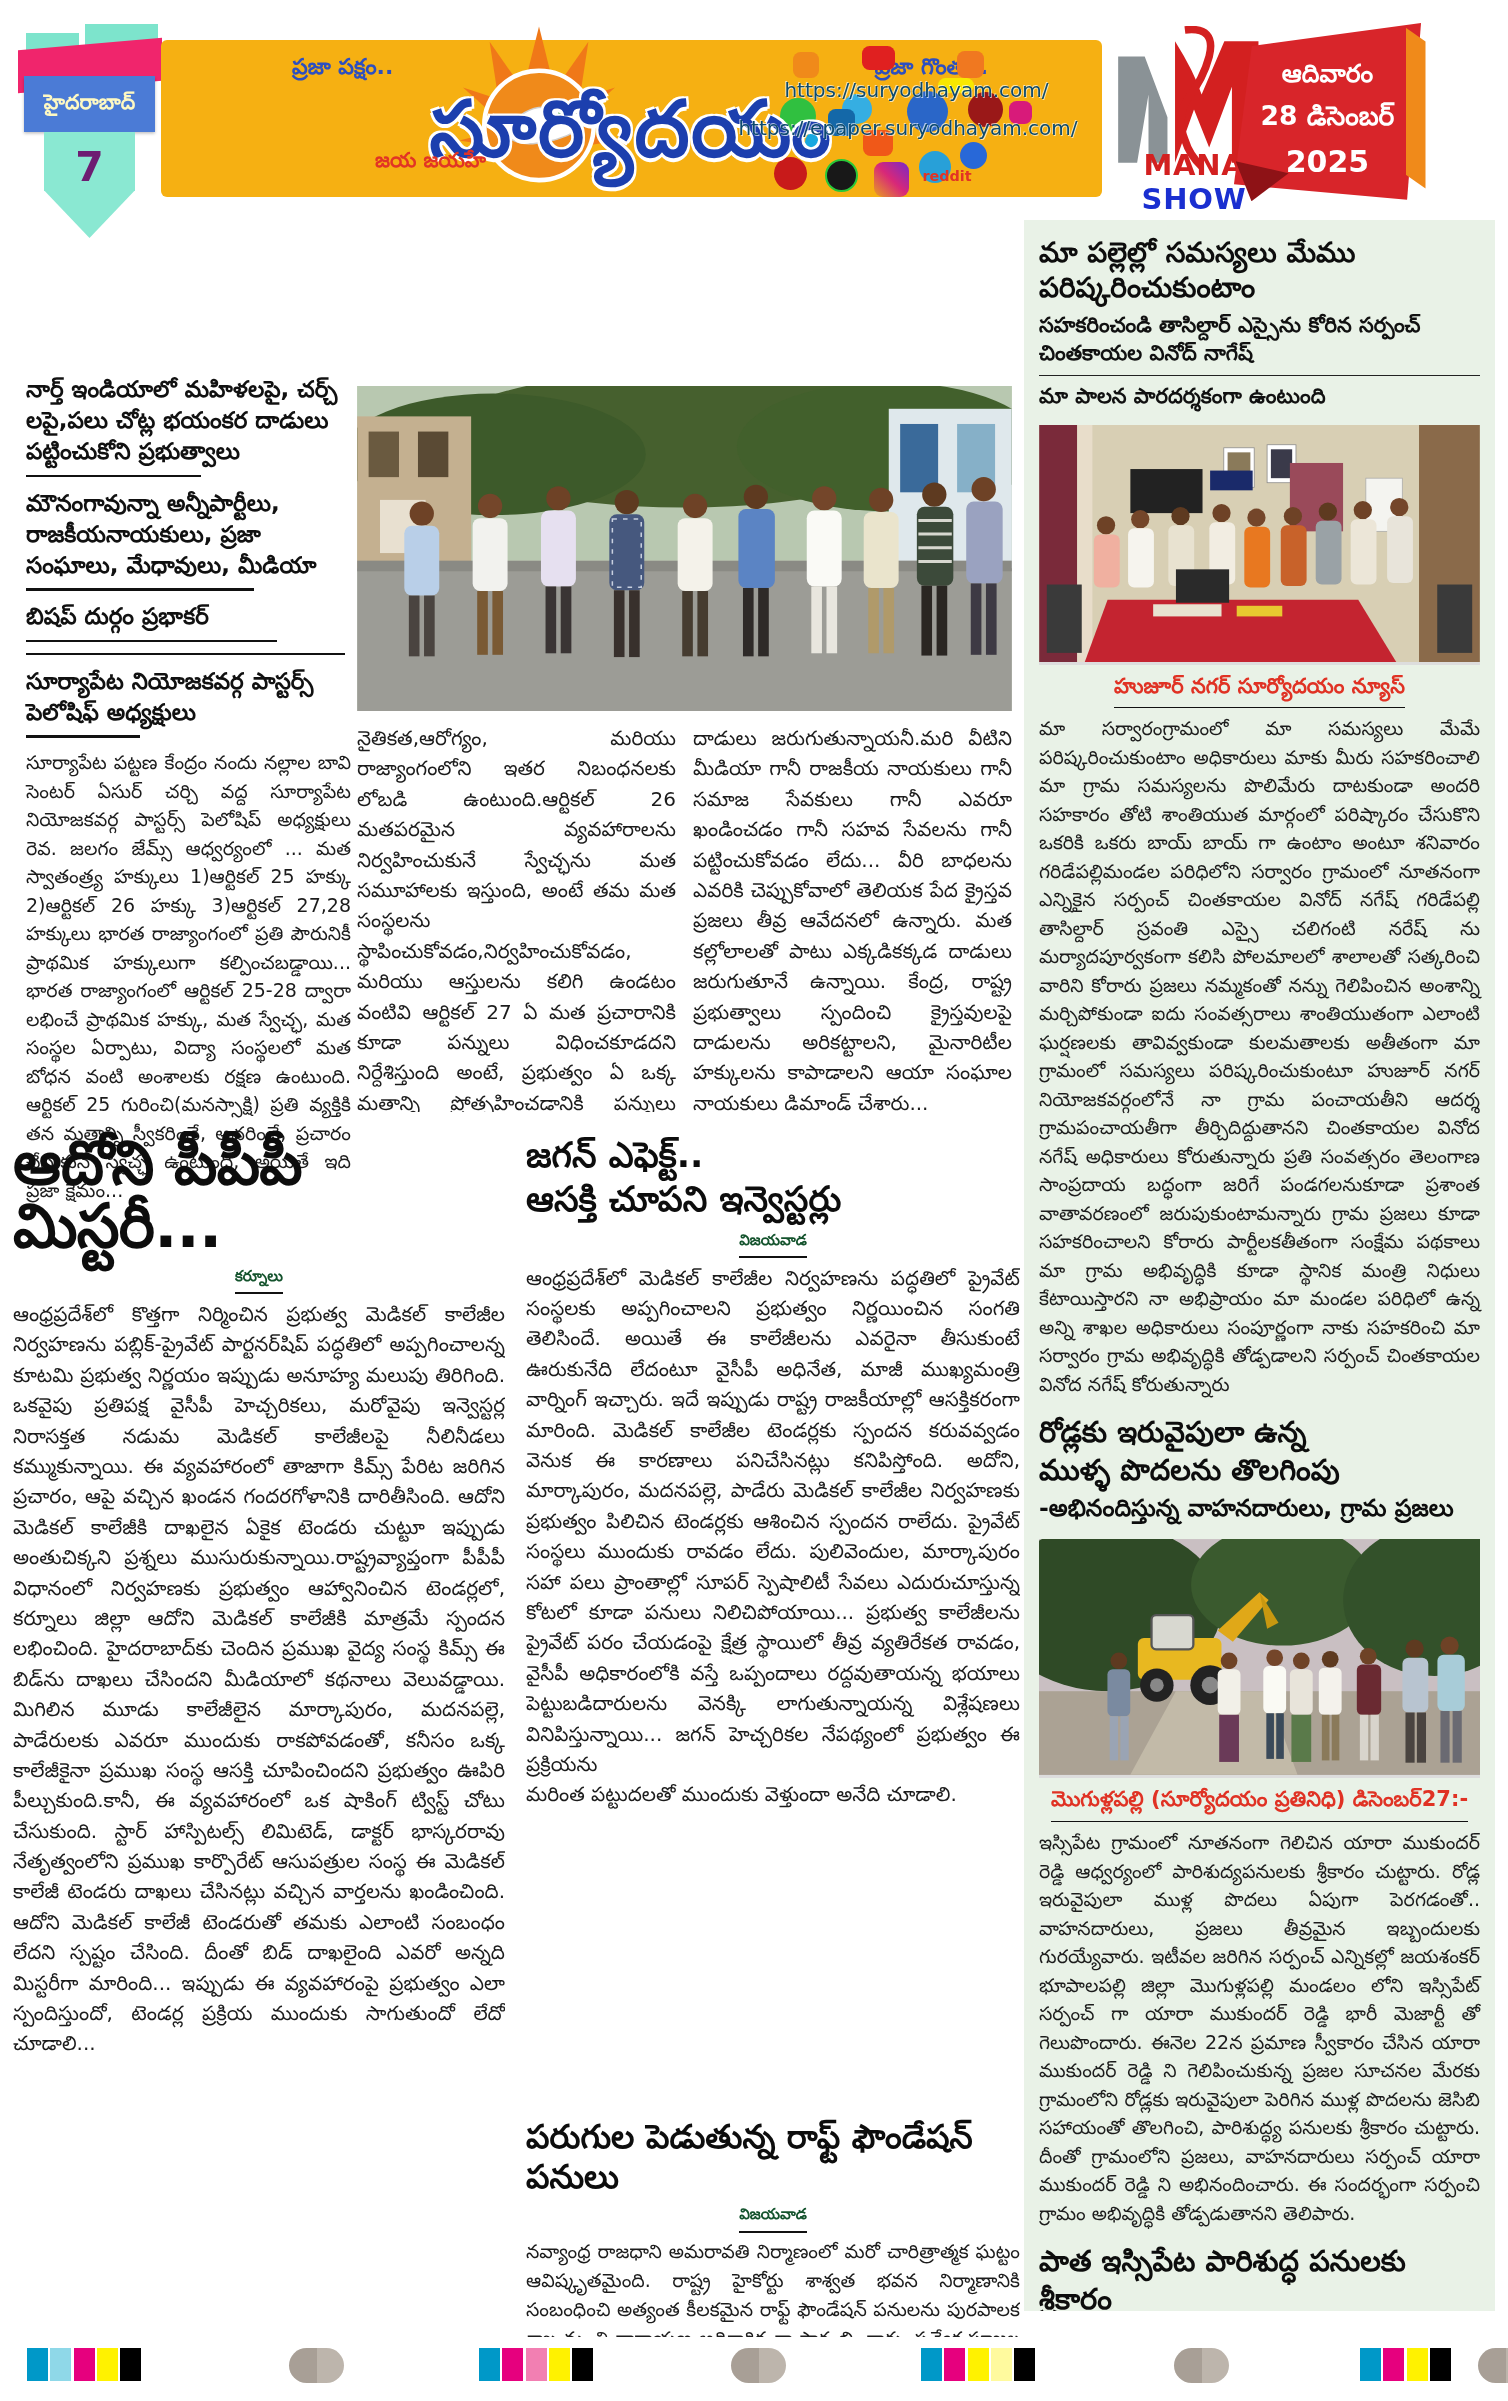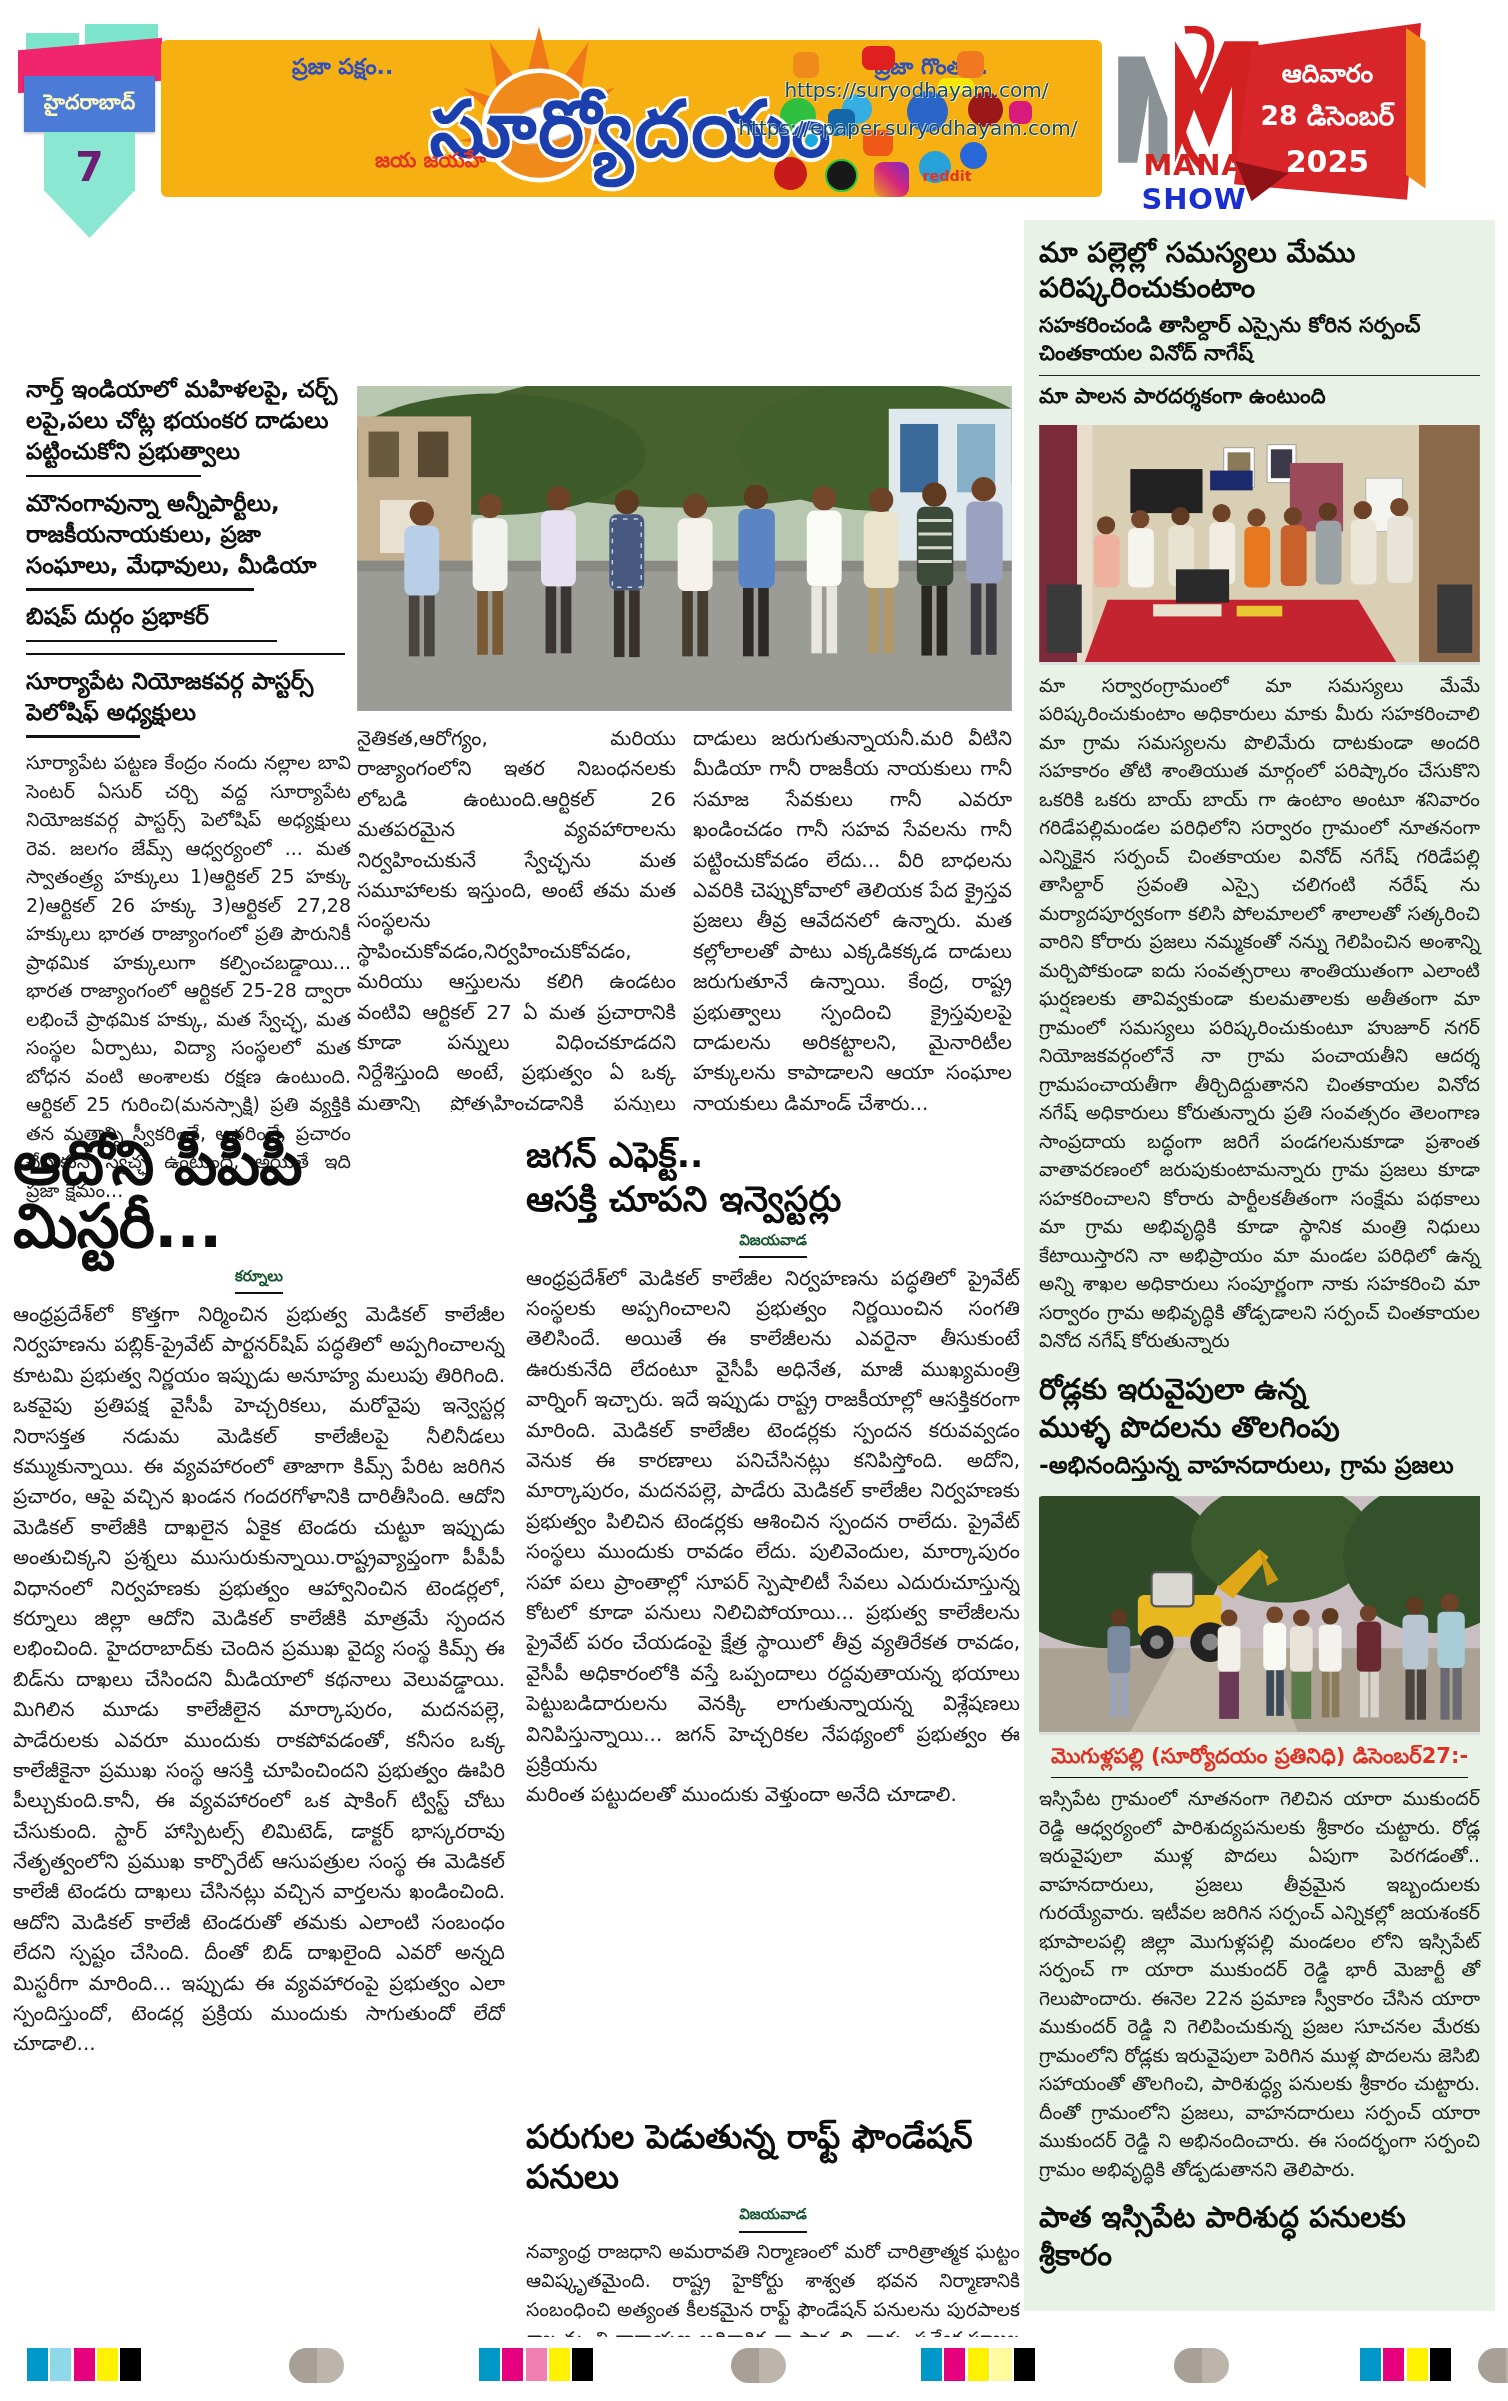--- a/index.html
+++ b/index.html
@@ -371,20 +371,21 @@
         <path d="M90 230 L420 230 L470 312 L60 312 Z" fill="#c42430"></path>
         <rect x="150" y="236" width="90" height="16" fill="#e8e2d0"></rect>
         <rect x="260" y="238" width="60" height="14" fill="#e8c830"></rect>
         <rect x="180" y="190" width="70" height="44" fill="#2a2a2a"></rect>
 
         <rect x="10" y="210" width="46" height="90" fill="#3a3a3a"></rect>
           <rect x="524" y="210" width="46" height="90" fill="#3a3a3a"></rect>
       </svg>
     </div>
 
+    <div class="gp-caption"><span class="cap-txt">హుజూర్ నగర్ సూర్యోదయం న్యూస్</span></div>
     <div class="gp-body">మా సర్వారంగ్రామంలో మా సమస్యలు మేమే పరిష్కరించుకుంటాం అధికారులు మాకు మీరు సహకరించాలి మా గ్రామ సమస్యలను పొలిమేరు దాటకుండా అందరి సహకారం తోటి శాంతియుత మార్గంలో పరిష్కారం చేసుకొని ఒకరికి ఒకరు బాయ్ బాయ్ గా ఉంటాం అంటూ శనివారం గరిడేపల్లిమండల పరిధిలోని సర్వారం గ్రామంలో నూతనంగా ఎన్నికైన సర్పంచ్ చింతకాయల వినోద్ నగేష్ గరిడేపల్లి తాసిల్దార్ స్రవంతి ఎస్సై చలిగంటి నరేష్ ను మర్యాదపూర్వకంగా కలిసి పోలమాలలో శాలాలతో సత్కరించి వారిని కోరారు ప్రజలు నమ్మకంతో నన్ను గెలిపించిన అంశాన్ని మర్చిపోకుండా ఐదు సంవత్సరాలు శాంతియుతంగా ఎలాంటి ఘర్షణలకు తావివ్వకుండా కులమతాలకు అతీతంగా మా గ్రామంలో సమస్యలు పరిష్కరించుకుంటూ హుజూర్ నగర్ నియోజకవర్గంలోనే నా గ్రామ పంచాయతీని ఆదర్శ గ్రామపంచాయతీగా తీర్చిదిద్దుతానని చింతకాయల వినోద నగేష్ అధికారులు కోరుతున్నారు ప్రతి సంవత్సరం తెలంగాణ సాంప్రదాయ బద్ధంగా జరిగే పండగలనుకూడా ప్రశాంత వాతావరణంలో జరుపుకుంటామన్నారు గ్రామ ప్రజలు కూడా సహకరించాలని కోరారు పార్టీలకతీతంగా సంక్షేమ పథకాలు మా గ్రామ అభివృద్ధికి కూడా స్థానిక మంత్రి నిధులు కేటాయిస్తారని నా అభిప్రాయం మా మండల పరిధిలో ఉన్న అన్ని శాఖల అధికారులు సంపూర్ణంగా నాకు సహకరించి మా సర్వారం గ్రామ అభివృద్ధికి తోడ్పడాలని సర్పంచ్ చింతకాయల వినోద నగేష్ కోరుతున్నారు</div>
 
     <div class="gp-h2">
       <div>రోడ్లకు ఇరువైపులా ఉన్న</div>
       <div>ముళ్ళ పొదలను తొలగింపు</div>
     </div>
     <div class="gp-h2sub">-అభినందిస్తున్న వాహనదారులు, గ్రామ ప్రజలు</div>
 
     <div class="gp-photo photo-frame">
       <svg width="441" height="236" viewBox="0 0 580 310">

